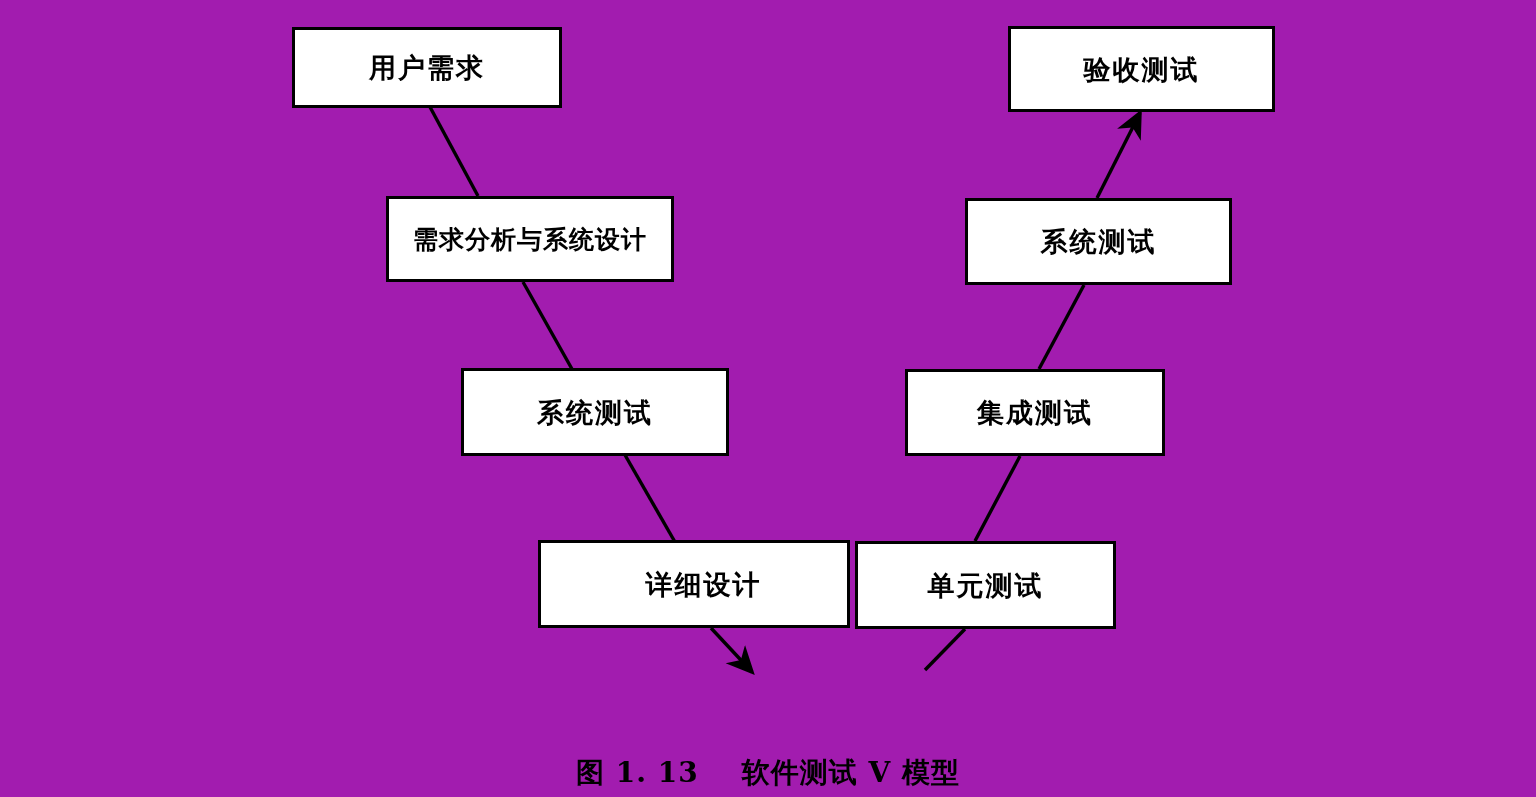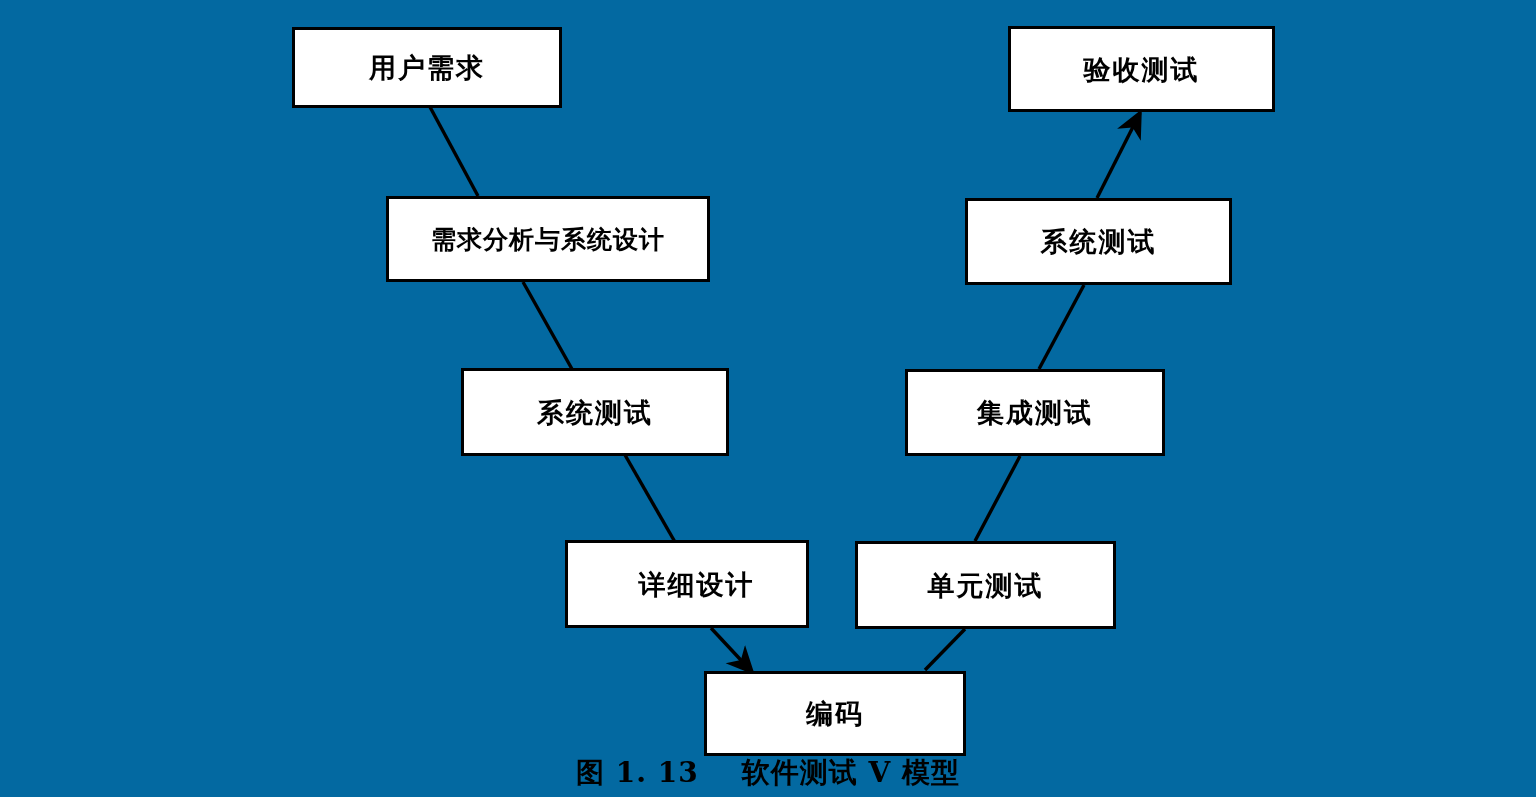--- a/index.html
+++ b/index.html
@@ -12,21 +12,21 @@
     width: 1536px;
     height: 797px;
     overflow: hidden;
     font-family: "DejaVu Sans", "Liberation Sans", sans-serif;
     color: #000000;
   }
   #diagram-root {
     position: relative;
     width: 1536px;
     height: 797px;
-    background: #0369a1;
+    background: #a21caf;
   }
   #connector-layer {
     position: absolute;
     left: 0;
     top: 0;
     width: 1536px;
     height: 797px;
     pointer-events: none;
   }
   .node {
@@ -89,35 +89,32 @@
         <line x1="975" y1="541" x2="1020" y2="456"></line>
         <line x1="1039" y1="369" x2="1084" y2="285"></line>
         <line x1="1097" y1="198" x2="1140" y2="113" marker-end="url(#arrowhead)"></line>
       </g>
   </svg>
 
   <div class="node" id="node-user-requirements" style="left: 292px; top: 27px; width: 270px; height: 81px;">
     <span class="node-label">用户需求</span>
   </div>
 
-  <div class="node" id="node-requirements-analysis" style="left: 386px; top: 196px; width: 324px; height: 86px;">
+  <div class="node" id="node-requirements-analysis" style="left: 386px; top: 196px; width: 288px; height: 86px;">
     <span class="node-label small">需求分析与系统设计</span>
   </div>
 
   <div class="node" id="node-outline-design" style="left: 461px; top: 368px; width: 268px; height: 88px;">
     <span class="node-label">系统测试</span>
   </div>
 
-  <div class="node" id="node-detailed-design" style="left: 565px; top: 540px; width: 244px; height: 88px; padding-left: 19px;">
+  <div class="node" id="node-detailed-design" style="left: 538px; top: 540px; width: 312px; height: 88px; padding-left: 19px;">
     <span class="node-label">详细设计</span>
   </div>
 
-  <div class="node" id="node-coding" style="left: 704px; top: 671px; width: 262px; height: 85px;">
-    <span class="node-label">编码</span>
-  </div>
 
   <div class="node" id="node-unit-test" style="left: 835px; top: 541px; width: 261px; height: 88px; margin-left: 20px;">
     <span class="node-label">单元测试</span>
   </div>
 
   <div class="node" id="node-system-test" style="left: 965px; top: 198px; width: 267px; height: 87px;">
     <span class="node-label">系统测试</span>
   </div>
 
   <div class="node" id="node-integration-test" style="left: 905px; top: 369px; width: 260px; height: 87px;">

